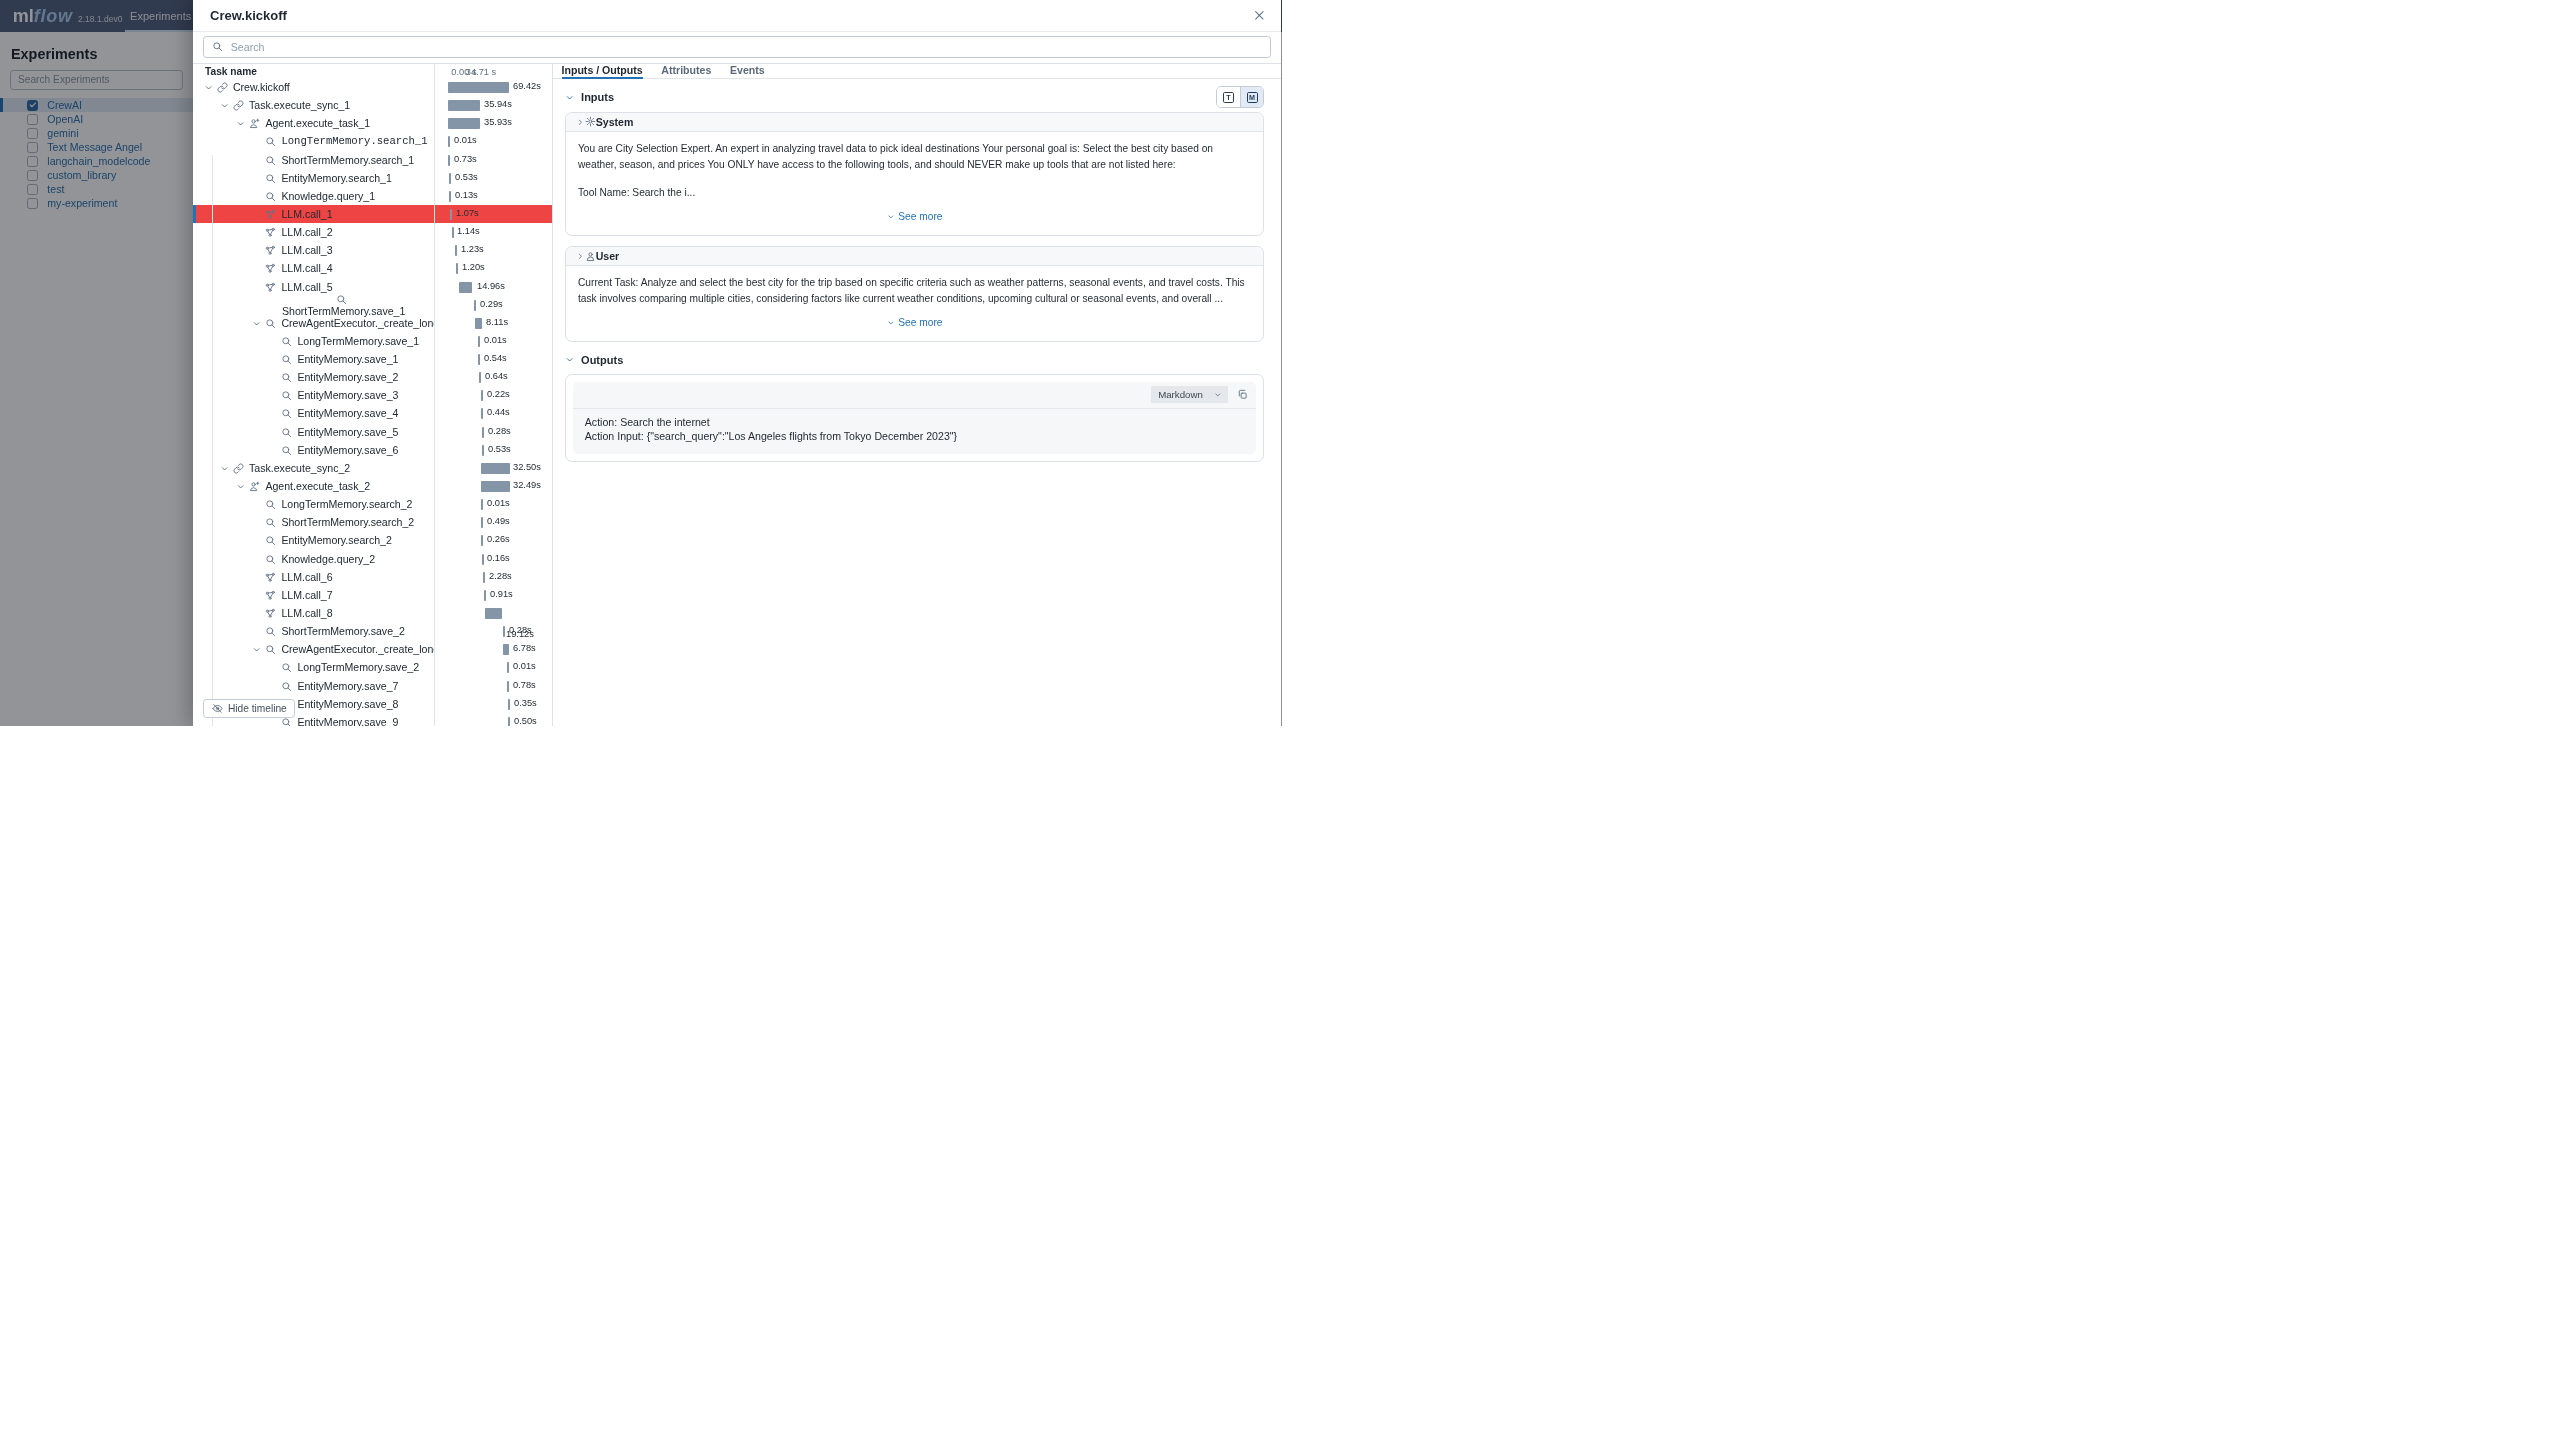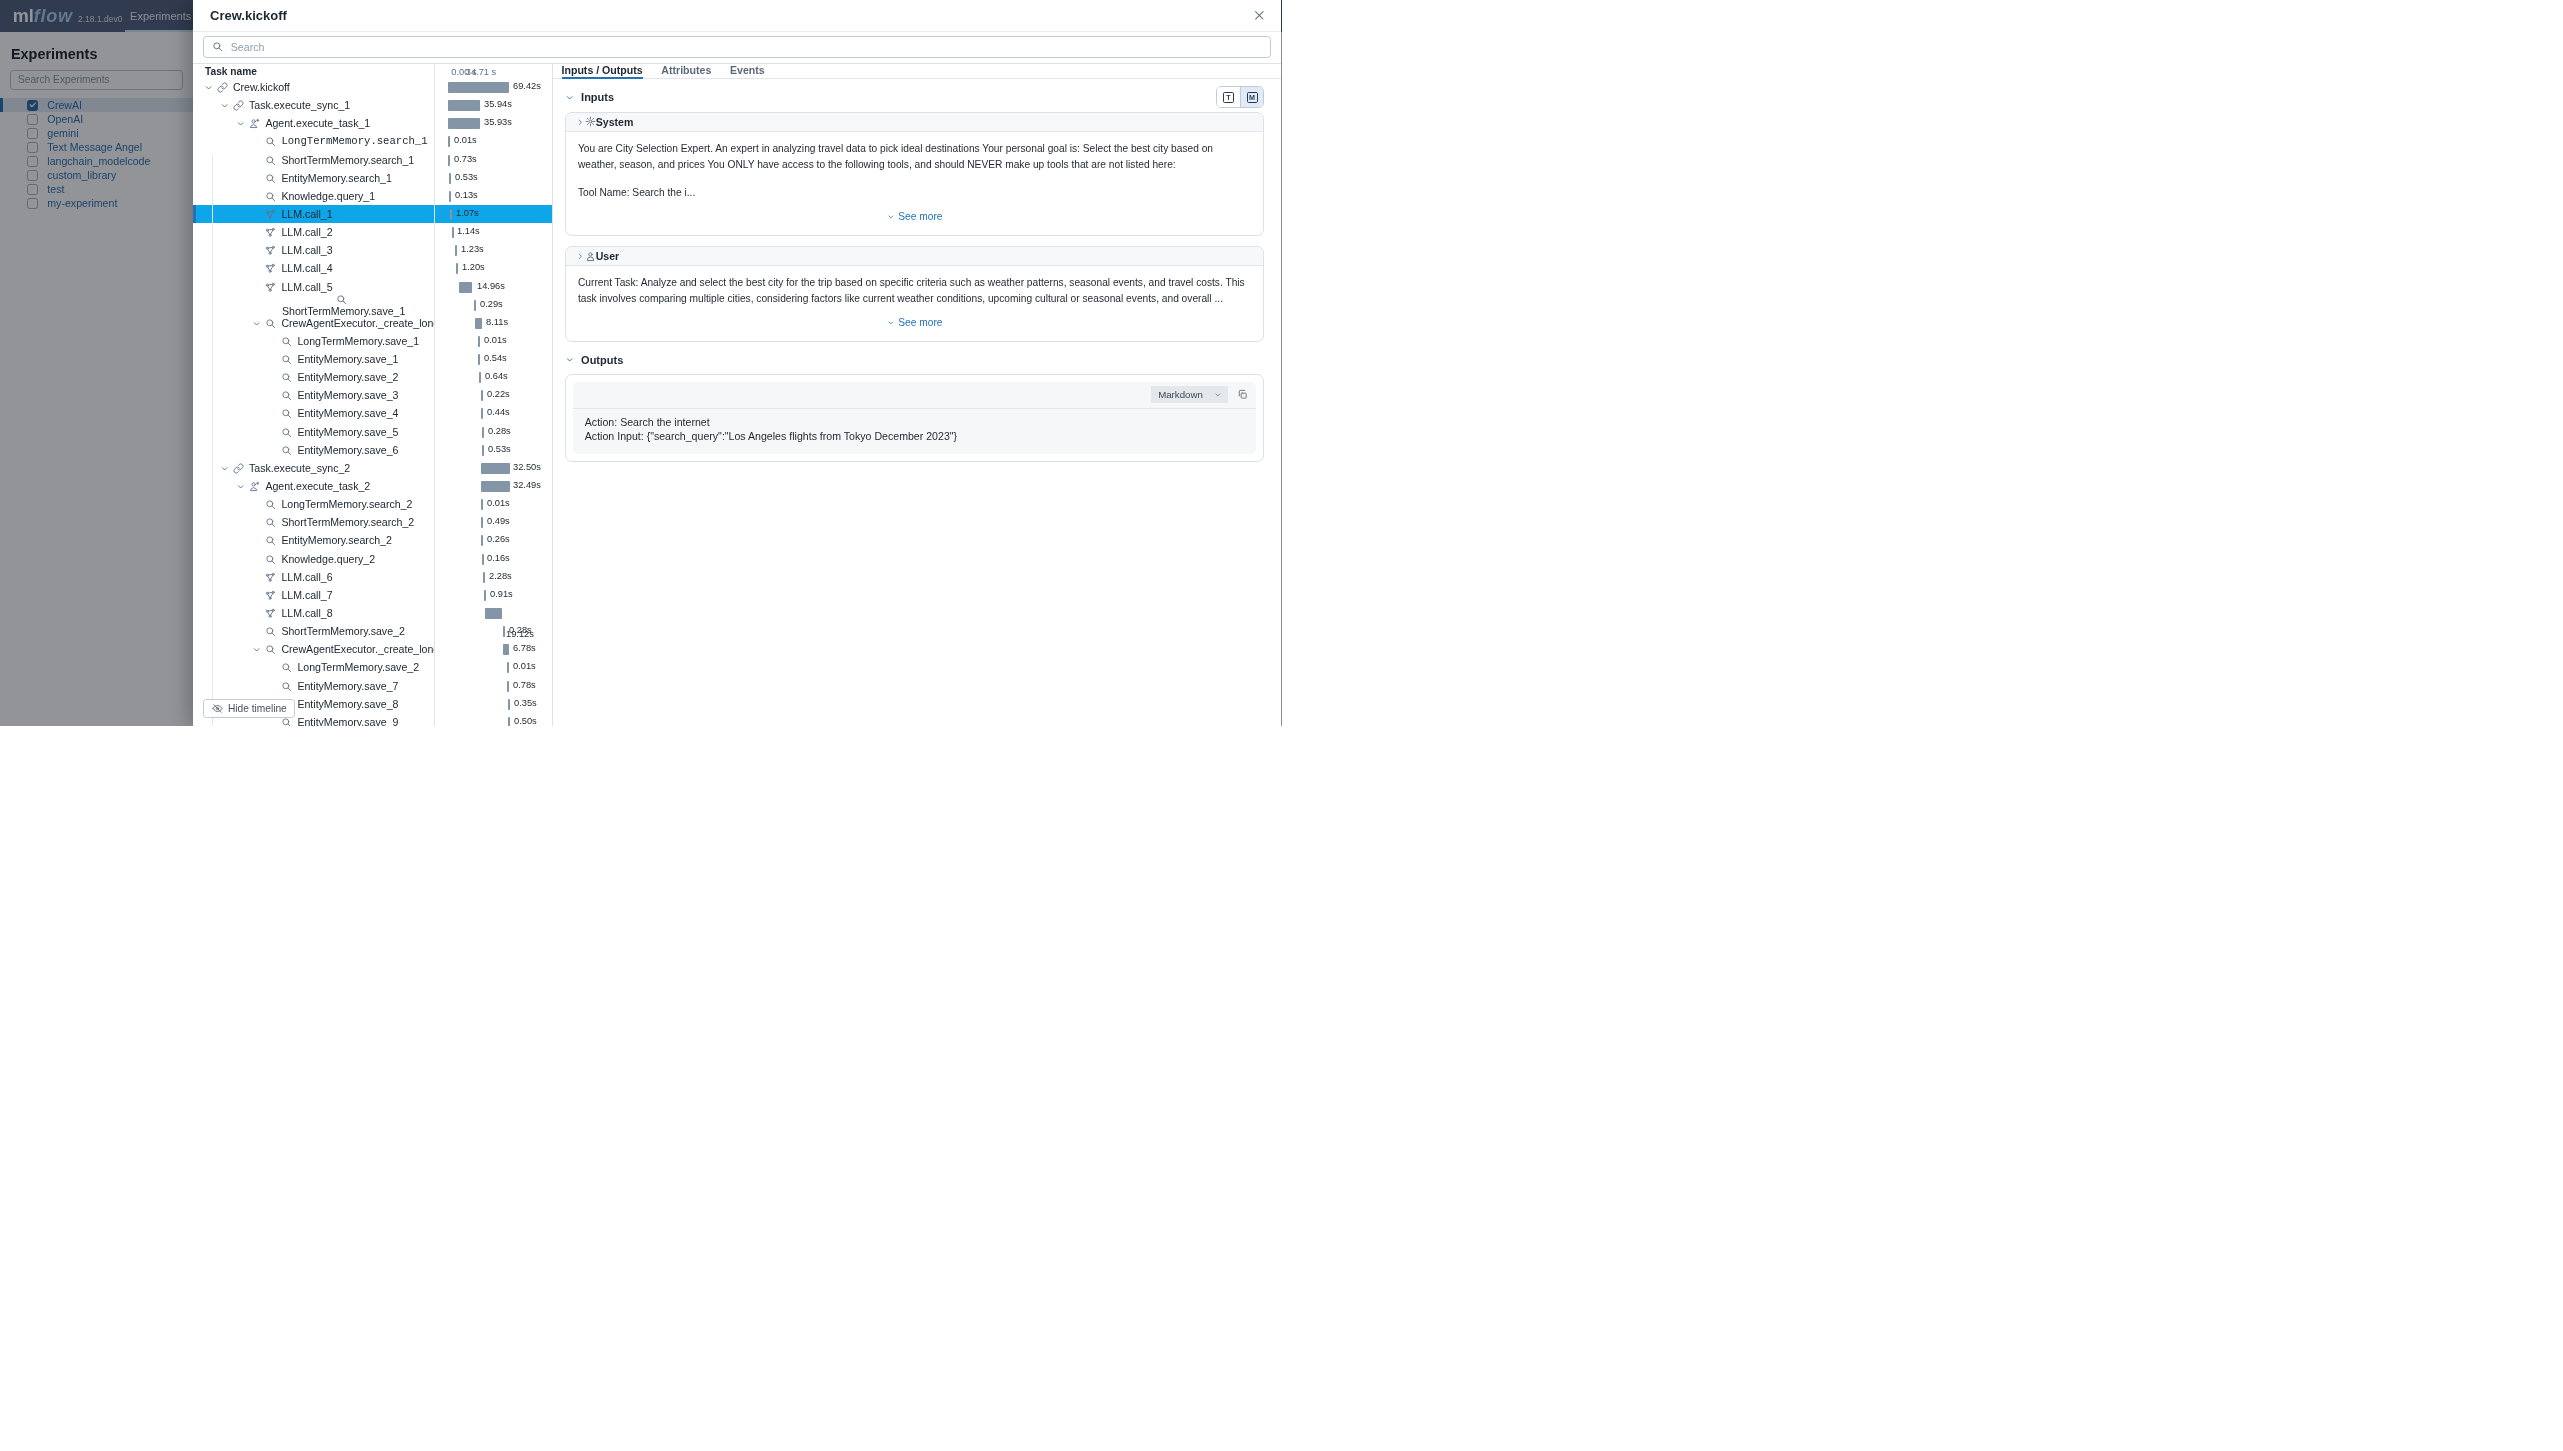--- a/index.html
+++ b/index.html
@@ -42,21 +42,21 @@
 
   
   .tree-pane{width:360px;flex:none;position:relative;border-right:0.8px solid #dde2e8;box-sizing:border-box;}
   .tree-header{height:14.4px;position:relative;}
   .th-name{position:absolute;left:12px;top:1.7px;font-size:10.2px;font-weight:bold;color:#1f2730;}
   .tick{position:absolute;top:2.5px;font-size:9.3px;color:#5f7281;transform:translateX(-50%);white-space:nowrap;}
   .tick.t0{left:255px;margin-left:16px;}
   .tick.t1{left:288px;}
   .tree-rows{position:absolute;top:14.4px;left:0;right:0;bottom:0;overflow:hidden;}
   .trow{position:absolute;left:0;right:0;height:18px;display:flex;align-items:center;}
-  .trow.selected{background:#0ea5e9;}
+  .trow.selected{background:#ef4444;}
   .trow.selected::before{content:"";position:absolute;left:0;top:0;bottom:0;width:2.5px;background:#2272b4;}
   .trow-name{width:241px;flex:none;display:flex;align-items:center;overflow:hidden;box-sizing:border-box;}
   .chev{width:13.6px;flex:none;display:inline-flex;justify-content:center;color:#5f7281;}
   .ric{width:14.4px;flex:none;display:inline-flex;justify-content:center;color:#64748b;}
   .rlab{margin-left:3.4px;font-size:10.6px;color:#202a33;white-space:nowrap;overflow:hidden;}
   .bar{position:absolute;top:4px;height:10.2px;background:#8595a8;border-radius:0.8px;}
   .dur{position:absolute;top:3px;font-size:9.3px;color:#242d36;white-space:nowrap;}
   .guide{position:absolute;left:18.6px;top:91px;bottom:0;width:0.8px;background:#e4e8ec;}
   .col-div{position:absolute;left:241px;top:0;bottom:0;width:0.8px;background:#e0e4e9;pointer-events:none;}
   .hide-btn{position:absolute;left:10.2px;bottom:7.6px;height:19.5px;background:#fff;border:0.8px solid #c3ccd6;border-radius:3.4px;display:flex;align-items:center;gap:5.1px;padding:0 7.6px;font-size:10.2px;font-family:inherit;color:#44505c;cursor:pointer;z-index:5;}

